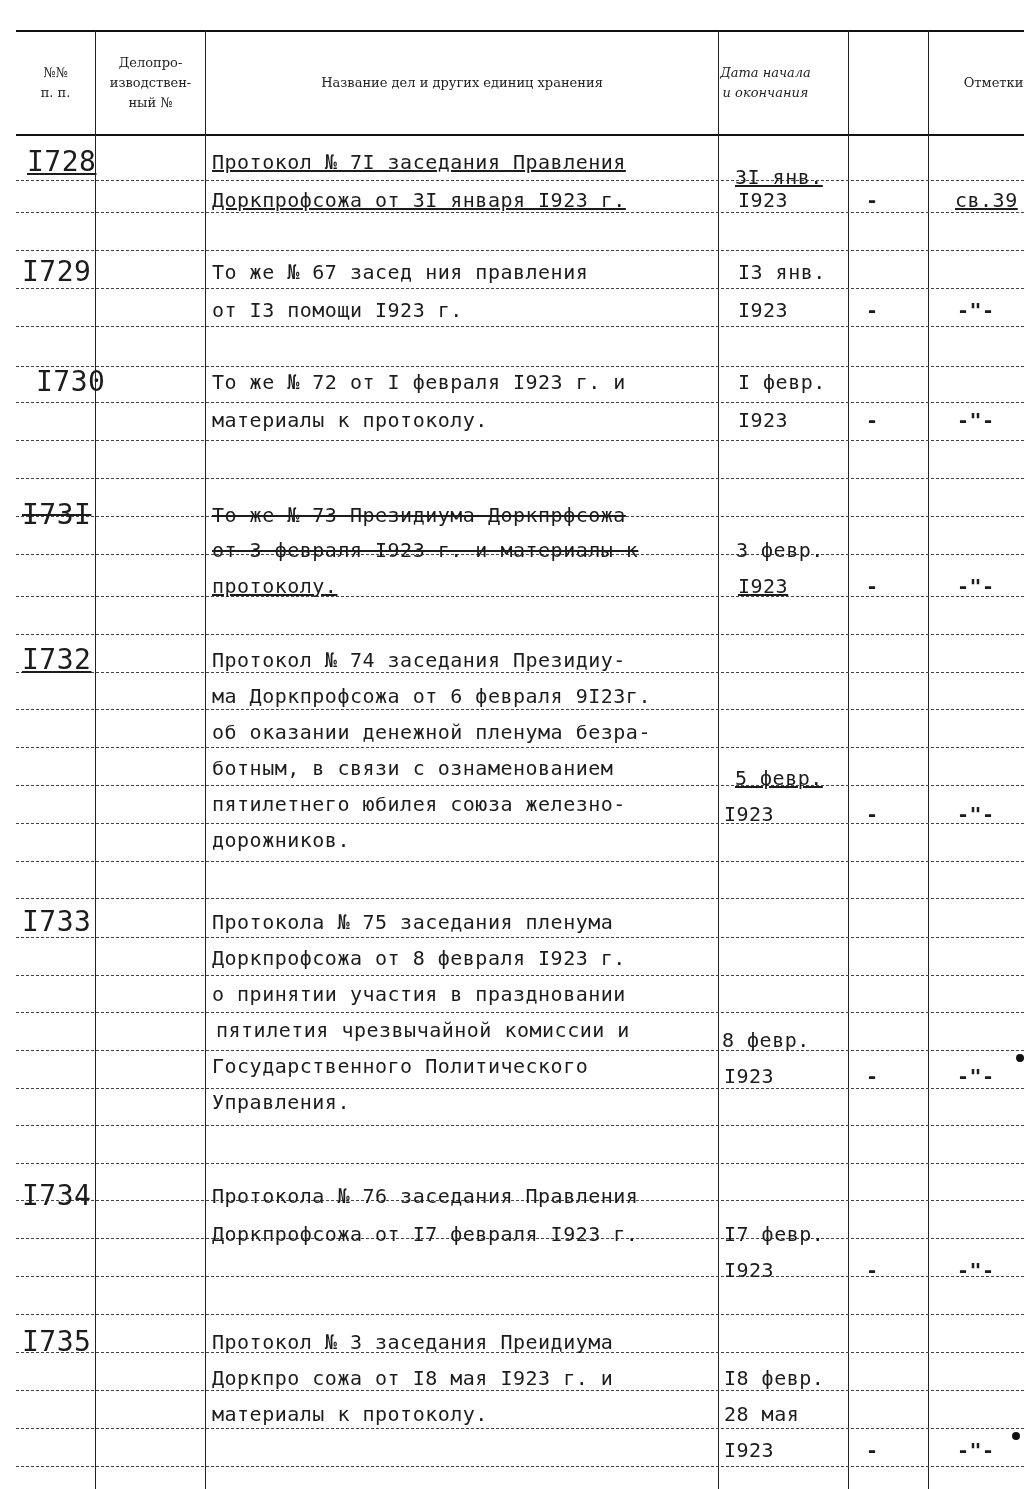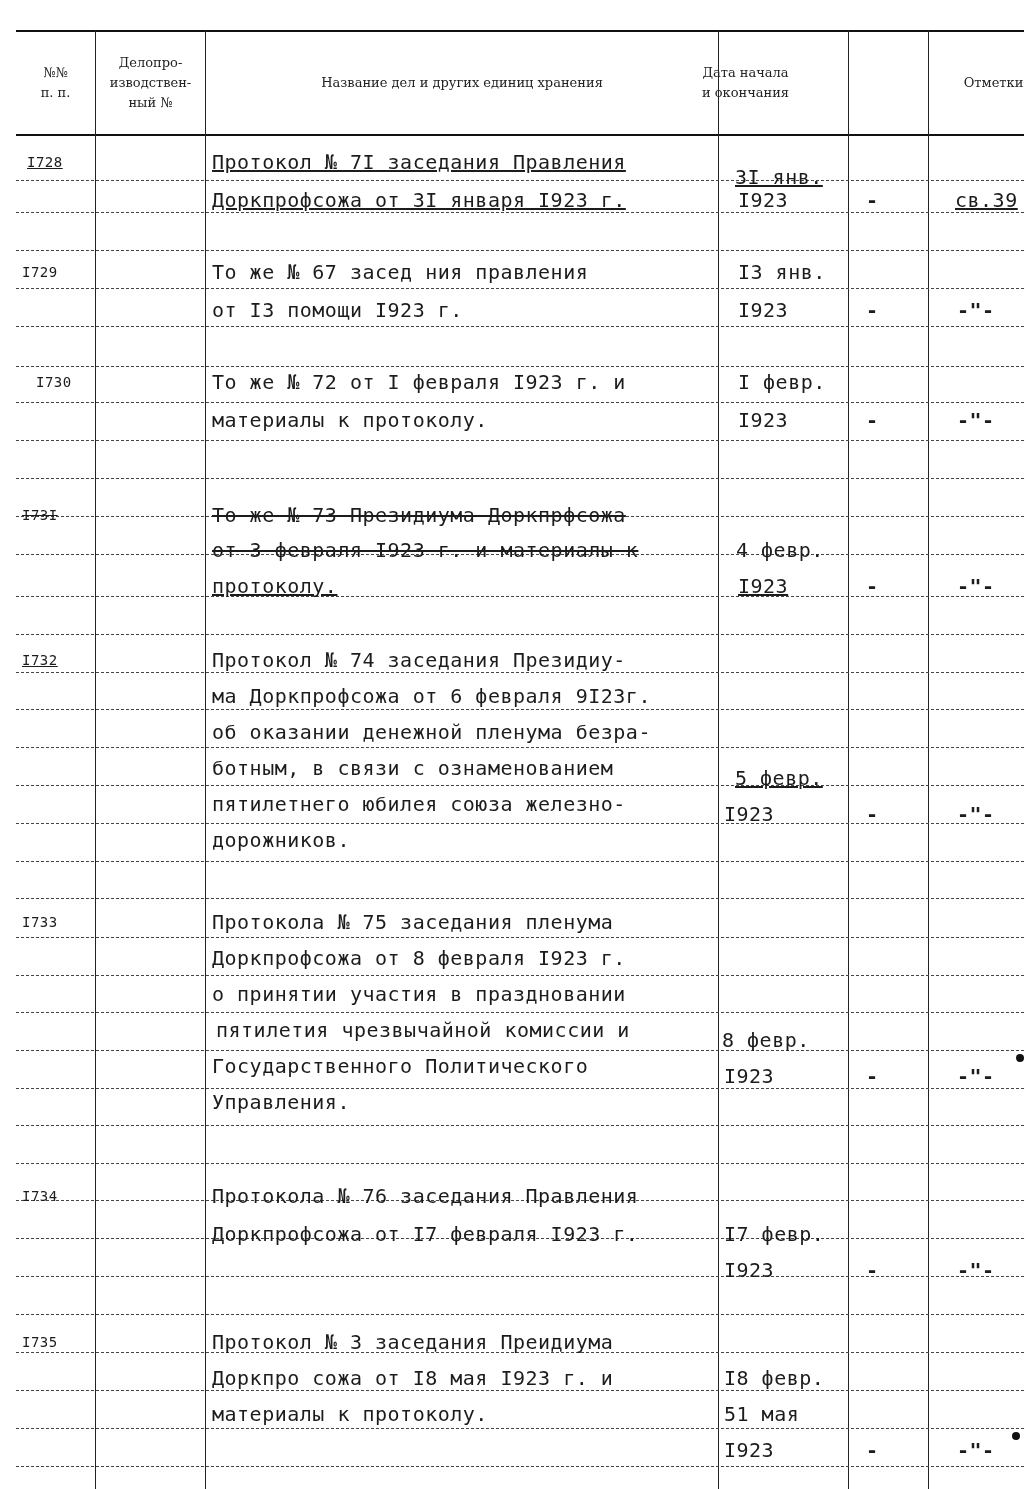--- a/index.html
+++ b/index.html
@@ -16,21 +16,21 @@
     position: absolute; top: 32px; height: 102px;
     display: flex; flex-direction: column; align-items: center; justify-content: center;
     font-family: "DejaVu Serif", "Liberation Serif", serif;
     font-size: 13px; line-height: 20px; color: #222; text-align: center;
   }
   .rule { position: absolute; height: 1px; border-top: 1px dashed #444; }
   .txt {
     position: absolute; font-size: 20px; line-height: 20px; white-space: nowrap;
     letter-spacing: 0.5px; color: #1c1c1c;
   }
-  .num { font-size: 14px; }
+  .num { font-size: 28px; }
   .strike { text-decoration: line-through; }
   .ul { text-decoration: underline; }
   .dash { font-weight: bold; }
   .blot { position: absolute; width: 8px; height: 8px; border-radius: 50%; background: #111; }
 </style>
 </head>
 <body>
 
 <div class="page">
 
@@ -47,21 +47,21 @@
     <span>п. п.</span>
   </div>
   <div class="header-cell" style="left:96px;width:109px;">
     <span>Делопро-</span>
     <span>изводствен-</span>
     <span>ный №</span>
   </div>
   <div class="header-cell" style="left:206px;width:512px;">
     <span>Название дел и других единиц хранения</span>
   </div>
-  <div class="header-cell" style="left:681px;width:129px;">
+  <div class="header-cell" style="left:701px;width:129px;font-style:italic;">
     <span>Дата начала</span>
     <span>и окончания</span>
   </div>
   <div class="header-cell" style="left:946px;width:95px;">
     <span>Отметки</span>
   </div>
 
   <div class="rule" style="left:16px;right:0;top:180px"></div>
   <div class="rule" style="left:16px;right:0;top:212px"></div>
   <div class="rule" style="left:16px;right:0;top:250px"></div>
@@ -126,21 +126,21 @@
     <span class="txt" style="left:738px;top:410px">I923</span>
     <span class="txt dash" style="left:866px;top:410px">-</span>
     <span class="txt dash" style="left:957px;top:410px">-"-</span>
   </div>
 
   <div>
     <span class="txt num strike" style="left:22px;top:505px">I73I</span>
     <span class="txt strike" style="left:212px;top:505px">То же  № 73 Президиума Доркпрфсожа</span>
     <span class="txt strike" style="left:212px;top:540px">от 3 февраля I923 г. и материалы к</span>
     <span class="txt ul" style="left:212px;top:576px">протоколу.</span>
-    <span class="txt" style="left:736px;top:540px">4 февр.</span>
+    <span class="txt" style="left:736px;top:540px">3 февр.</span>
     <span class="txt ul" style="left:738px;top:576px">I923</span>
     <span class="txt dash" style="left:866px;top:576px">-</span>
     <span class="txt dash" style="left:957px;top:576px">-"-</span>
   </div>
 
   <div>
     <span class="txt num ul" style="left:22px;top:650px">I732</span>
     <span class="txt" style="left:212px;top:650px">Протокол № 74 заседания Президиу-</span>
     <span class="txt" style="left:212px;top:686px">ма Доркпрофсожа от 6 февраля 9I23г.</span>
     <span class="txt" style="left:212px;top:722px">об оказании денежной пленума безра-</span>
@@ -176,21 +176,21 @@
     <span class="txt dash" style="left:866px;top:1260px">-</span>
     <span class="txt dash" style="left:957px;top:1260px">-"-</span>
   </div>
 
   <div>
     <span class="txt num" style="left:22px;top:1332px">I735</span>
     <span class="txt" style="left:212px;top:1332px">Протокол № 3 заседания Преидиума</span>
     <span class="txt" style="left:212px;top:1368px">Доркпро сожа от I8 мая I923 г. и</span>
     <span class="txt" style="left:212px;top:1404px">материалы к протоколу.</span>
     <span class="txt" style="left:724px;top:1368px">I8 февр.</span>
-    <span class="txt" style="left:724px;top:1404px">51 мая</span>
+    <span class="txt" style="left:724px;top:1404px">28 мая</span>
     <span class="txt" style="left:724px;top:1440px">I923</span>
     <span class="txt dash" style="left:866px;top:1440px">-</span>
     <span class="txt dash" style="left:957px;top:1440px">-"-</span>
   </div>
 
   <div class="blot" style="left:1016px;top:1054px"></div>
   <div class="blot" style="left:1012px;top:1432px"></div>
 </div>
 
 </body></html>

